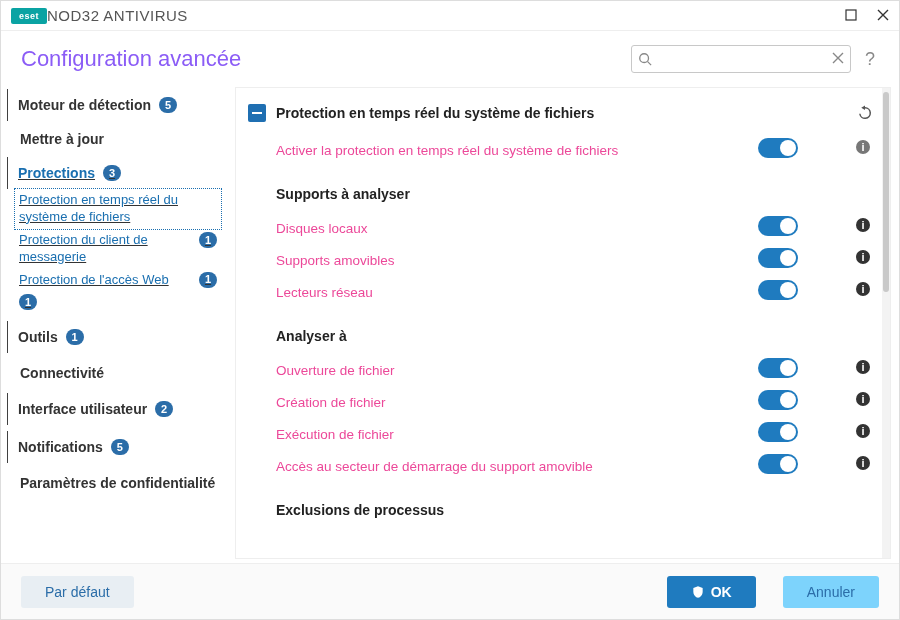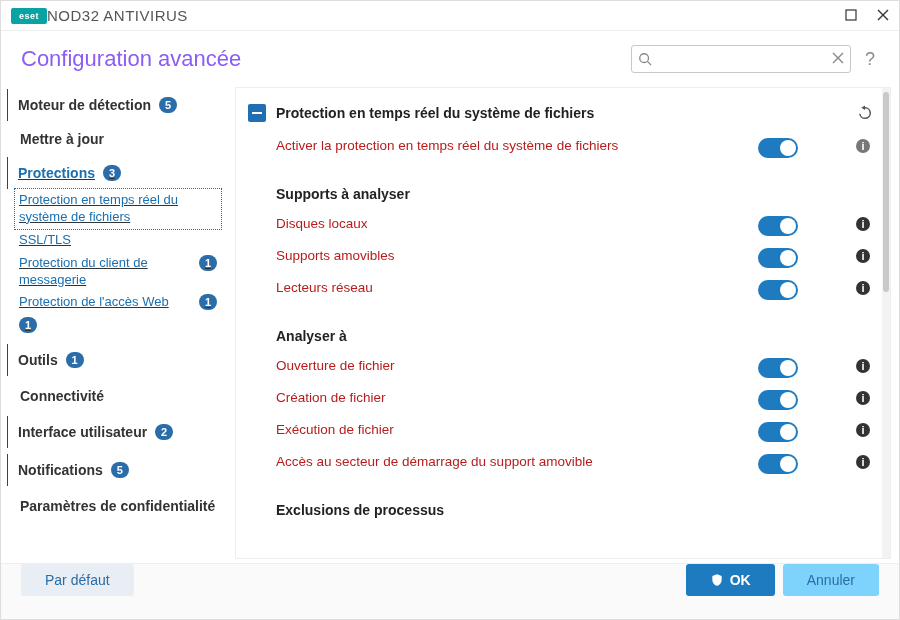--- a/index.html
+++ b/index.html
@@ -44,32 +44,32 @@
   .panel-inner { flex:1; overflow:auto; padding:12px 8px 12px 12px;}
   .scrollbar { width:8px; background:#f3f3f3; position:relative;}
   .scrollbar-thumb { position:absolute; top:4px; left:1px; width:6px; height:200px; background:#c9c9c9; border-radius:3px;}
 
   .section-header { display:flex; align-items:center; gap:10px; padding:4px 0 10px 0;}
   .collapse-btn { width:18px; height:18px; background:#1f6fb2; border-radius:2px; display:flex; align-items:center; justify-content:center; cursor:pointer;}
   .collapse-btn .minus { width:10px; height:2px; background:#fff;}
   .section-title { font-weight:600; font-size:14px; color:#222;}
   .revert { margin-left:auto; color:#666; cursor:pointer; display:flex; align-items:center;}
 
-  .row { display:flex; align-items:flex-start; padding:6px 0 6px 28px; font-size:13.5px; color:#b91c1c;gap:36px;}
+  .row { display:flex; align-items:flex-end; padding:6px 0 6px 28px; font-size:13.5px; color:#ec4899;gap:36px;}
   .row .label { flex:1; }
   .toggle { width:40px; height:20px; border-radius:10px; background:#1f7bbf; position:relative; cursor:pointer;}
   .toggle::after { content:""; position:absolute; top:2px; right:2px; width:16px; height:16px; border-radius:50%; background:#fff;}
   .info { width:22px; text-align:center; margin-left:18px; cursor:pointer;}
   .info svg circle { fill:#333; }
   .info.dim svg circle { fill:#777; }
 
   .subheading { font-weight:600; font-size:14px; padding:22px 0 8px 28px; color:#222;}
 
   
-  .footer { height:56px; border-top:1px solid #eee; display:flex; padding:0 20px; gap:8px; background:#fafafa;}
+  .footer { height:56px; border-top:1px solid #eee; display:flex; align-items:center; padding:0 20px; gap:27px; background:#fafafa;}
   .btn { height:32px; padding:0 24px; border-radius:3px; font-size:14px; display:inline-flex; align-items:center; justify-content:center; cursor:pointer; border:none;}
   .btn-default { background:#e8eef3; color:#2b6da8; }
   .btn-primary { background:#1f7bbf; color:#fff; font-weight:600; gap:6px;}
   .btn-secondary { background:#7dd3fc; color:#2b6da8;}
   .footer-spacer { flex:1; }
 
   .info-icon { width:16px; height:16px; display:inline-block;}
 </style>
 </head>
 <body>
@@ -130,23 +130,20 @@
       <div class="nav-group">
         <div class="nav-item top bar blue">
           <span>Protections</span>
           <span class="badge">3</span>
         </div>
         <div class="subwrap">
           <div class="sub-row selected">
             <span class="sub-label">Protection en temps réel du système de fichiers</span>
           </div>
           <div class="sub-row">
-            <span class="sub-label">SSL/TLS</span>
-          </div>
-          <div class="sub-row">
             <span class="sub-label">Protection du client de messagerie</span>
             <span class="badge">1</span>
           </div>
           <div class="sub-row">
             <span class="sub-label">Protection de l'accès Web</span>
             <span class="badge">1</span>
           </div>
           <div class="sub-row">
             <span class="badge">1</span>
           </div>

